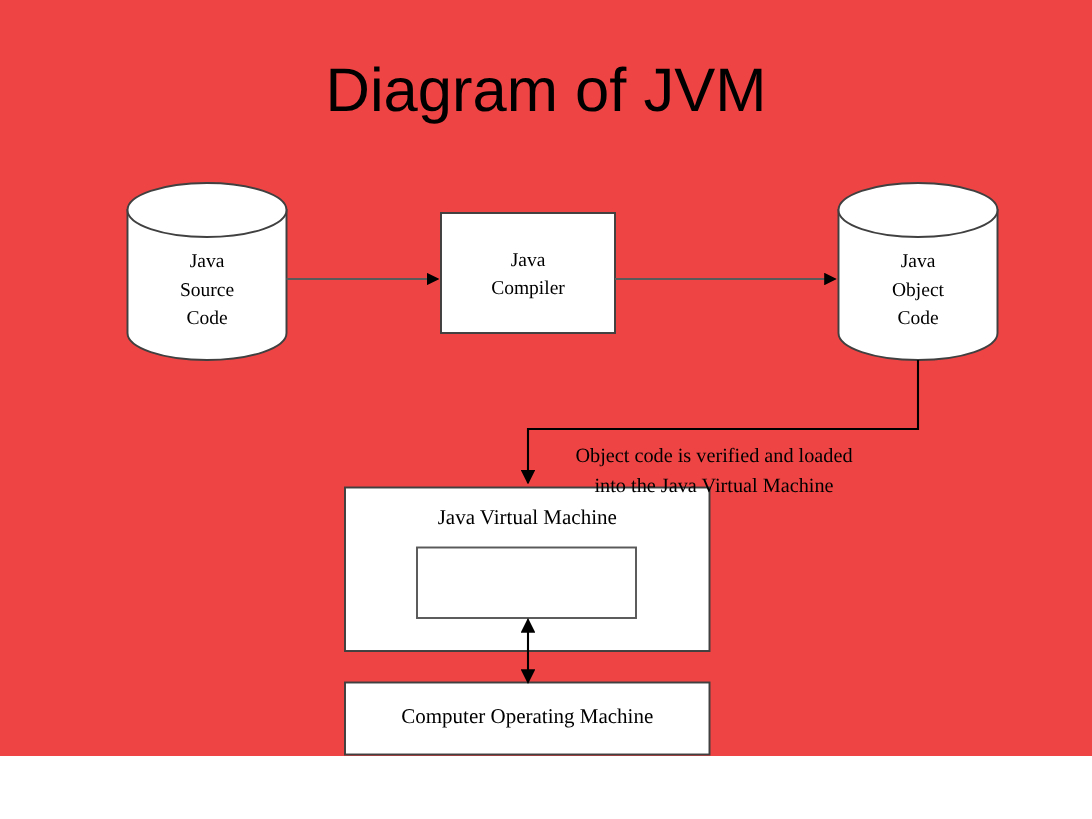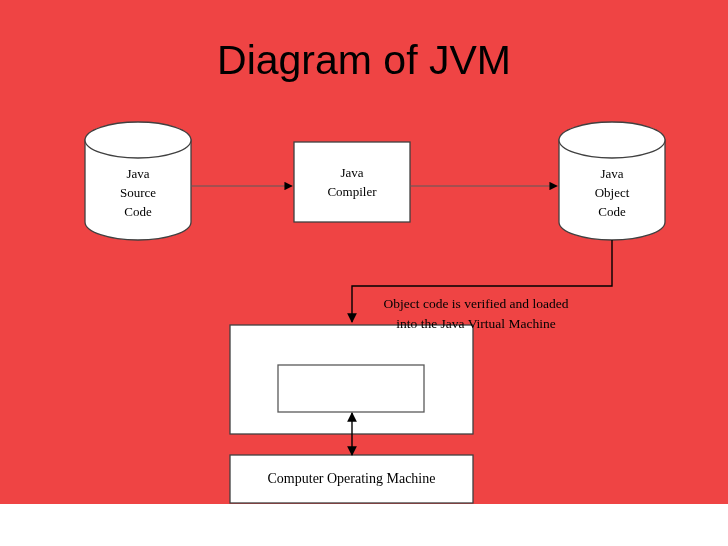--- a/index.html
+++ b/index.html
@@ -151,17 +151,18 @@
   <div class="node-label" id="label-compiler">Java
 Compiler</div>
 
   <div class="node-label" id="label-object-code">Java
 Object
 Code</div>
 
   <div class="node-label" id="label-annotation">Object code is verified and loaded
 into the Java Virtual Machine</div>
 
+  <div class="node-label" id="label-jvm">Java Virtual Machine</div>
 
 
   <div class="node-label" id="label-os">Computer Operating Machine</div>
 
 </div>
 
 </body></html>

